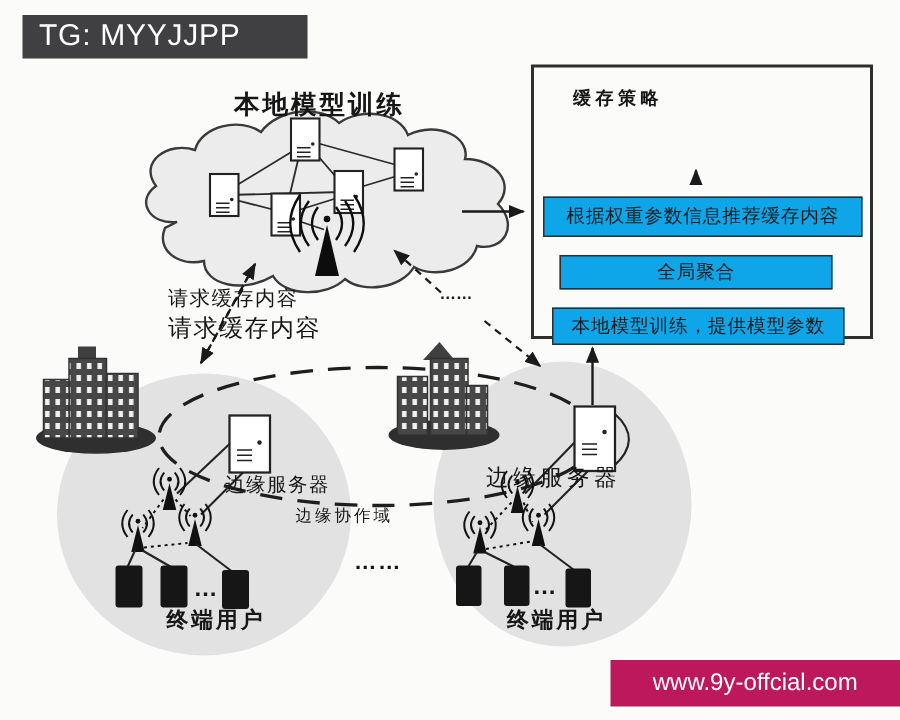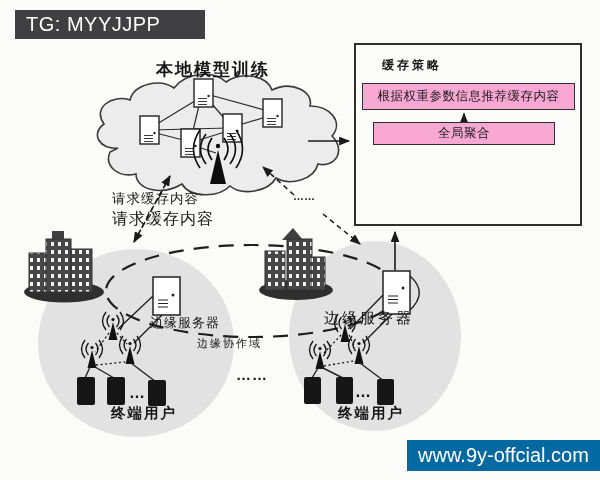--- a/index.html
+++ b/index.html
@@ -6,41 +6,41 @@
   .stage{
     position:relative;width:600px;height:480px;overflow:hidden;
     background:#fbfbfa;
     font-family:"Liberation Sans","DejaVu Sans",sans-serif;
     color:#1a1a1a;
   }
   .stage svg{position:absolute;left:0;top:0;}
   .banner{position:absolute;display:flex;align-items:center;color:#fff;}
   .banner-top{left:15px;top:10px;width:190px;height:29px;background:#403f41;
     font-size:20px;padding-left:11px;letter-spacing:.5px;box-sizing:border-box;}
-  .banner-bottom{left:407px;top:440px;width:193px;height:31px;background:#0369a1;
-    font-size:20px;justify-content:center;}
+  .banner-bottom{left:407px;top:440px;width:193px;height:31px;background:#be185d;
+    font-size:16px;justify-content:center;}
   .lbl{position:absolute;white-space:nowrap;color:#161616;}
   .lbl-central{left:156px;top:58px;font-size:17px;font-weight:bold;letter-spacing:2px;}
   .lbl-global-agg{left:112px;top:190px;font-size:13.5px;letter-spacing:1px;}
   .lbl-request{left:112px;top:209px;font-size:16px;letter-spacing:1px;}
   .lbl-edge-left{left:150px;top:314px;font-size:13px;letter-spacing:1px;}
   .lbl-collab{left:197px;top:336px;font-size:11px;letter-spacing:2px;}
   .lbl-edge-right{left:324px;top:309px;font-size:15px;letter-spacing:3px;}
   .lbl-term-left{left:111px;top:404px;font-size:14.5px;font-weight:bold;letter-spacing:2px;}
   .lbl-term-right{left:338px;top:404px;font-size:14.5px;font-weight:bold;letter-spacing:2px;}
   .dots-mid{left:236px;top:366px;font-size:15px;font-weight:bold;letter-spacing:1px;}
   .dots-upper{left:293px;top:190px;font-size:11px;font-weight:bold;}
   .dots-phones-l{left:129px;top:384px;font-size:16px;font-weight:bold;}
   .dots-phones-r{left:355px;top:383px;font-size:16px;font-weight:bold;}
   .panel{position:absolute;left:354px;top:43px;width:228px;height:183px;
     border:2px solid #2e2e2e;background:transparent;box-sizing:border-box;}
   .panel-title{left:382px;top:57px;font-size:12px;font-weight:bold;letter-spacing:3px;}
-  .pbox{position:absolute;border:1.5px solid #2e2e2e;background:#f9a8d4;
+  .pbox{position:absolute;border:1.5px solid #2e2e2e;background:#0ea5e9;
     display:flex;align-items:center;justify-content:center;
-    font-size:12.5px;white-space:nowrap;box-sizing:border-box;letter-spacing:.5px;}
+    font-size:12.5px;white-space:nowrap;box-sizing:border-box;letter-spacing:.5px;margin-top:48px;}
   .pbox1{left:362px;top:83px;width:213px;height:27px;}
   .pbox2{left:373px;top:122px;width:182px;height:23px;}
   .pbox3{left:368px;top:157px;width:195px;height:25px;}
   .pbox4{left:368px;top:193px;width:199px;height:25px;}
 </style>
 </head>
 <body>
 
 <div class="stage">
 
@@ -192,20 +192,21 @@
     <span>TG: MYYJJPP</span>
   </div>
   <div class="banner banner-bottom">
     <span>www.9y-offcial.com</span>
   </div>
 
   <div class="panel"></div>
   <div class="lbl panel-title">缓存策略</div>
   <div class="pbox pbox1">根据权重参数信息推荐缓存内容</div>
   <div class="pbox pbox2">全局聚合</div>
+  <div class="pbox pbox3">本地模型训练，提供模型参数</div>
 
   <div class="lbl lbl-central">本地模型训练</div>
   <div class="lbl lbl-global-agg">请求缓存内容</div>
   <div class="lbl lbl-request">请求缓存内容</div>
   <div class="lbl lbl-edge-left">边缘服务器</div>
   <div class="lbl lbl-collab">边缘协作域</div>
   <div class="lbl lbl-edge-right">边缘服务器</div>
   <div class="lbl lbl-term-left">终端用户</div>
   <div class="lbl lbl-term-right">终端用户</div>
   <div class="lbl dots-mid">……</div>

